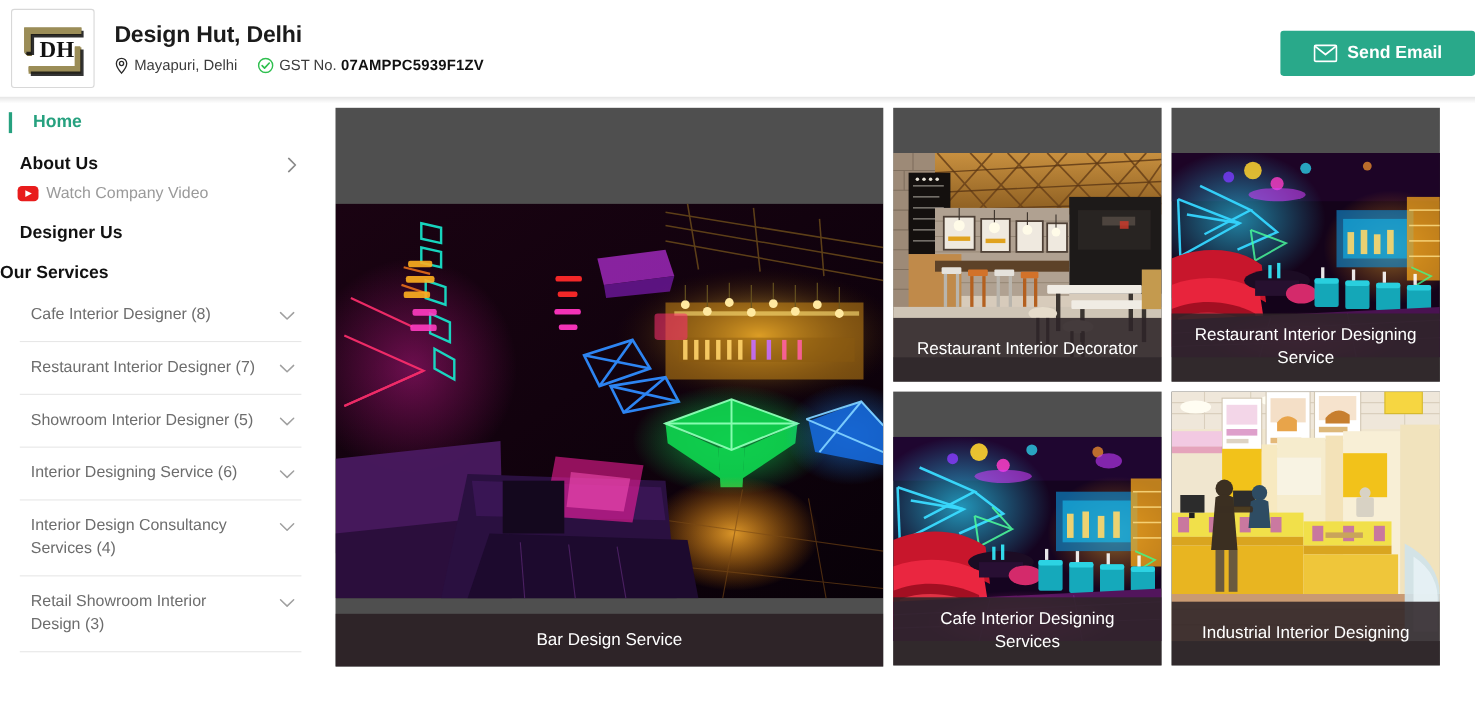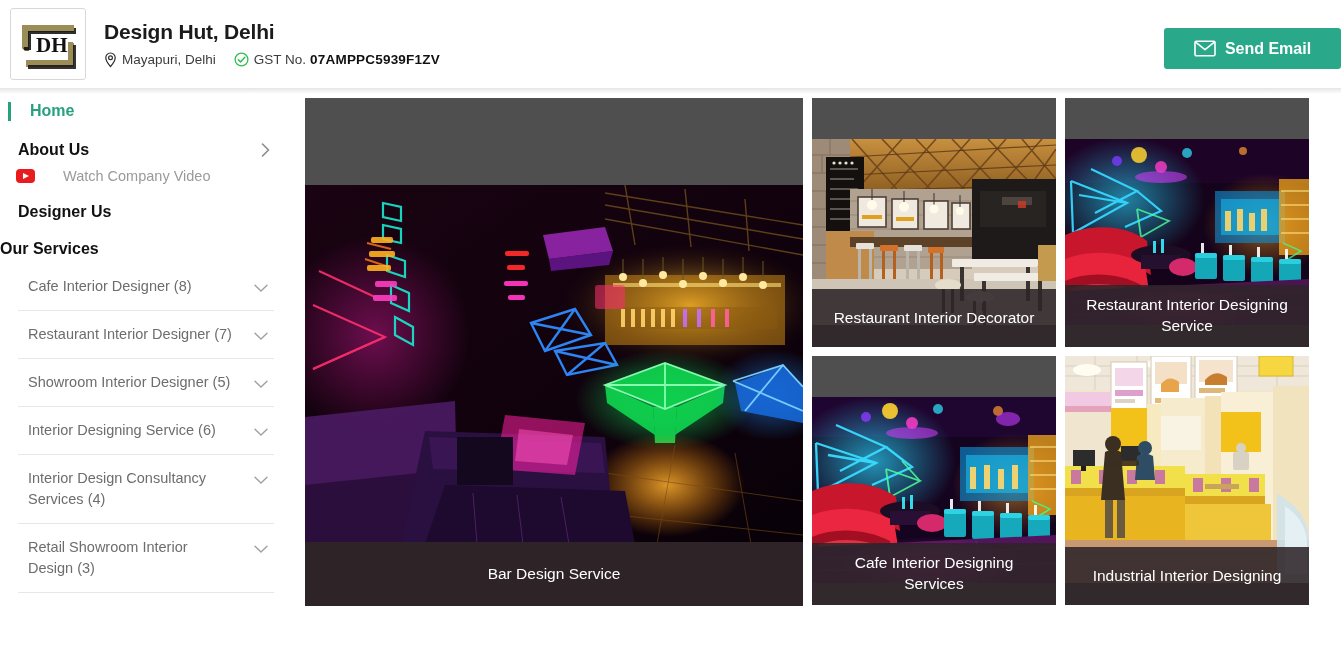--- a/index.html
+++ b/index.html
@@ -127,21 +127,20 @@
     font-size: 16px;
     font-weight: bold;
     color: #111;
   }
   .watch-video {
     display: flex;
     align-items: center;
     padding-left: 16px;
     margin: 3px 0 14px 0;
     cursor: pointer;
-    gap: 21px;
   }
   .yt-icon {
     width: 19px; height: 14px;
     background: #e81c1c;
     border-radius: 4px;
     display: flex; align-items: center; justify-content: center;
     margin-right: 7px;
     flex: 0 0 19px;
   }
   .yt-icon .tri {
@@ -214,21 +213,21 @@
     background: #2e2428;
     color: #ffffff;
     text-align: center;
     font-size: 15.5px;
     line-height: 1.35;
     display: flex;
     align-items: center;
     justify-content: center;
     padding: 0 12px;
   }
-  .card-big .caption { height: 64px; }
+  .card-big .caption { height: 48px; }
   .card-sm  .caption { height: 58px; background: rgba(46,36,40,0.88); }
   .card-sm .caption.tall { height: 62px; }
 
   
   .photo-svg { display: block; width: 100%; height: 100%; }
 </style>
 </head>
 <body>
 
 <div class="header">

